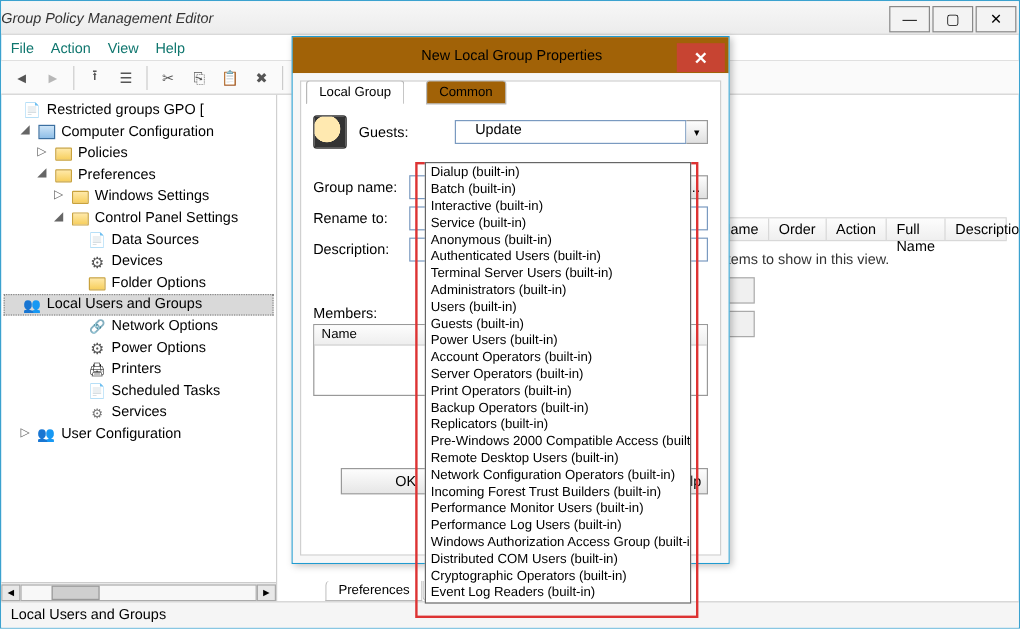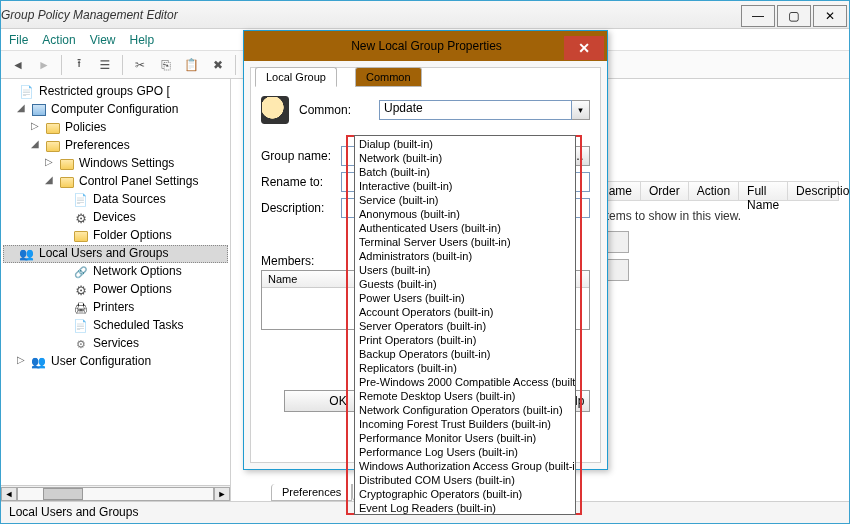--- a/index.html
+++ b/index.html
@@ -171,21 +171,21 @@
     border-radius:3px 3px 0 0;
     padding:3px 10px; background:#fff; font-size:11px;
     margin-right:18px;
   }
   .dlg-tab.inactive { background:#a16207; border-bottom:1px solid #b8b8b8;text-align:center;}
   .dlg-content { margin-top:22px; position:relative;}
   .form-row { display:flex; align-items:center; margin:6px 0;}
   .form-label { width:80px;}
   .form-input {
     flex:1; border:1px solid #7a9ac0; height:20px;
-    background:#fff; padding:0 4px;
+    background:#fff; padding:0 16px;
   }
   .combo-btn {
     width:18px;height:20px;border:1px solid #999;border-left:none;
     background:linear-gradient(#fdfdfd,#e0e0e0);
     display:flex;align-items:center;justify-content:center;font-size:9px;
   }
   .browse-btn {
     width:24px;height:20px;margin-left:4px;
     border:1px solid #999;background:linear-gradient(#fdfdfd,#e0e0e0);
     display:flex;align-items:center;justify-content:center;
@@ -413,21 +413,21 @@
   </div>
   <div class="dlg-body">
     <div class="dlg-inner">
       <div class="dlg-tabs">
         <div class="dlg-tab">Local Group</div>
         <div class="dlg-tab inactive">Common</div>
       </div>
       <div class="dlg-content">
         <div class="form-row">
           <div class="face-icon"></div>
-          <div class="form-label">Common:</div>
+          <div class="form-label">Guests:</div>
           <div style="flex:1;display:flex">
             <div class="form-input"><span>Update</span></div>
             <div class="combo-btn">▾</div>
           </div>
         </div>
         <div style="height:10px"></div>
         <div class="form-row">
           <div class="form-label">Group name:</div>
           <div style="flex:1;display:flex">
             <div class="form-input"></div>
@@ -456,21 +456,20 @@
         </div>
       </div>
     </div>
   </div>
 </div>
 
 <div class="highlight-box"></div>
 
 <div class="dropdown" id="dropdown">
     <div class="dropdown-item">Dialup (built-in)</div>
-    <div class="dropdown-item">Network (built-in)</div>
     <div class="dropdown-item">Batch (built-in)</div>
     <div class="dropdown-item">Interactive (built-in)</div>
     <div class="dropdown-item">Service (built-in)</div>
     <div class="dropdown-item">Anonymous (built-in)</div>
     <div class="dropdown-item">Authenticated Users (built-in)</div>
     <div class="dropdown-item">Terminal Server Users (built-in)</div>
     <div class="dropdown-item">Administrators (built-in)</div>
     <div class="dropdown-item">Users (built-in)</div>
     <div class="dropdown-item">Guests (built-in)</div>
     <div class="dropdown-item">Power Users (built-in)</div>

